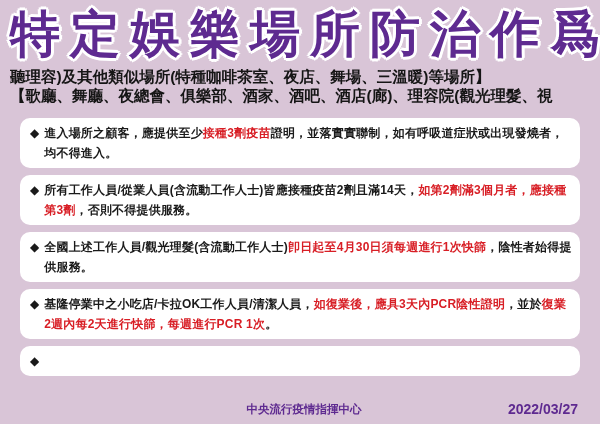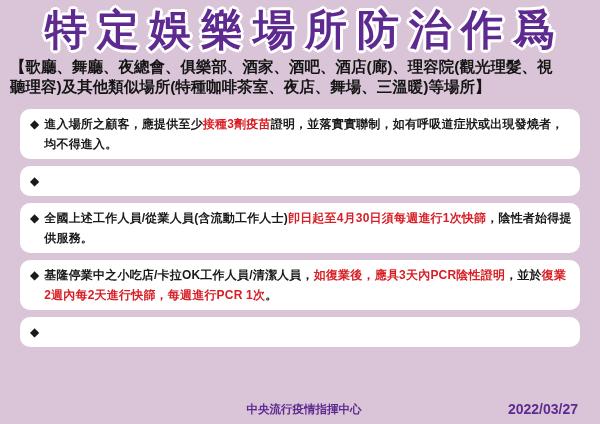--- a/index.html
+++ b/index.html
@@ -12,21 +12,21 @@
     position: relative;
     width: 600px; height: 424px;
     background: #D9C5D7;
     box-sizing: border-box;
   }
   .title {
     margin: 0;
     padding-top: 6px;
     padding-left: 10px;
     text-align: center;
-    font-size: 42px;
+    font-size: 50px;
     line-height: 1.15;
     font-weight: 900;
     letter-spacing: 10px;
     color: #5E2A90;
     white-space: nowrap;
     text-shadow:
       -2px -2px 0 #fff,  2px -2px 0 #fff,
       -2px  2px 0 #fff,  2px  2px 0 #fff,
       -3px  0   0 #fff,  3px  0   0 #fff,
        0   -3px 0 #fff,  0    3px 0 #fff,
@@ -89,36 +89,37 @@
   }
 </style>
 </head>
 <body>
 
 <div class="poster">
 
   <h1 class="title">特定娛樂場所防治作爲</h1>
 
   <div class="subtitle">
+    <div>聽理容)及其他類似場所(特種咖啡茶室、夜店、舞場、三溫暖)等場所】</div>
     <div>【歌廳、舞廳、夜總會、俱樂部、酒家、酒吧、酒店(廊)、理容院(觀光理髮、視</div>
-    <div>聽理容)及其他類似場所(特種咖啡茶室、夜店、舞場、三溫暖)等場所】</div>
   </div>
 
   <div class="card first">
     <span class="marker">◆</span>
     <p class="text"><span>進入場所之顧客，應提供至少</span><span class="red">接種3劑疫苗</span><span>證明，並落實實聯制，如有呼吸道症狀或出現發燒者，均不得進入。</span></p>
   </div>
 
   <div class="card">
     <span class="marker">◆</span>
+    <p class="text"><span>所有工作人員/從業人員(含流動工作人士)皆應接種疫苗2劑且滿14天，</span><span class="red">如第2劑滿3個月者，應接種第3劑</span><span>，否則不得提供服務。</span></p>
   </div>
 
   <div class="card">
     <span class="marker">◆</span>
-    <p class="text"><span>全國上述工作人員/從業人員(含流動工作人士)</span><span class="red">卽日起至4月30日須每週進行1次快篩</span><span>，陰性者始得提供服務。</span></p>
+    <p class="text"><span>全國上述工作人員/觀光理髮(含流動工作人士)</span><span class="red">卽日起至4月30日須每週進行1次快篩</span><span>，陰性者始得提供服務。</span></p>
   </div>
 
   <div class="card">
     <span class="marker">◆</span>
     <p class="text"><span>基隆停業中之小吃店/卡拉OK工作人員/清潔人員，</span><span class="red">如復業後，應具3天內PCR陰性證明</span><span>，並於</span><span class="red">復業2週內每2天進行快篩，每週進行PCR 1次</span><span>。</span></p>
   </div>
 
   <div class="card">
     <span class="marker">◆</span>
   </div>

